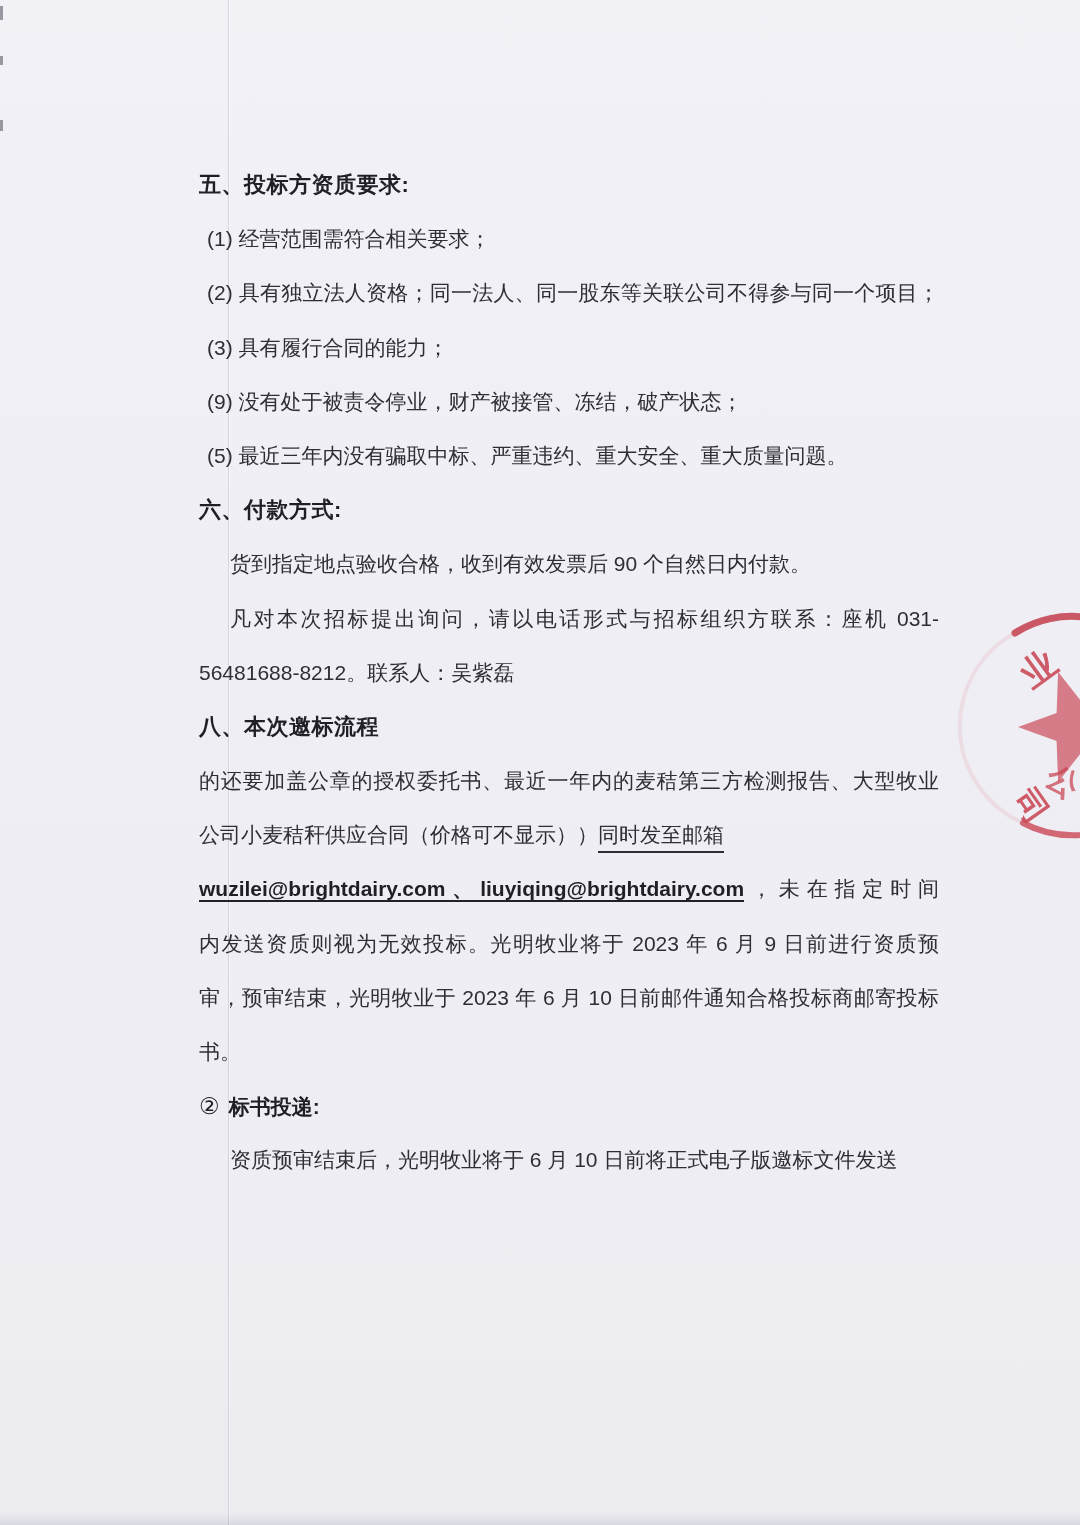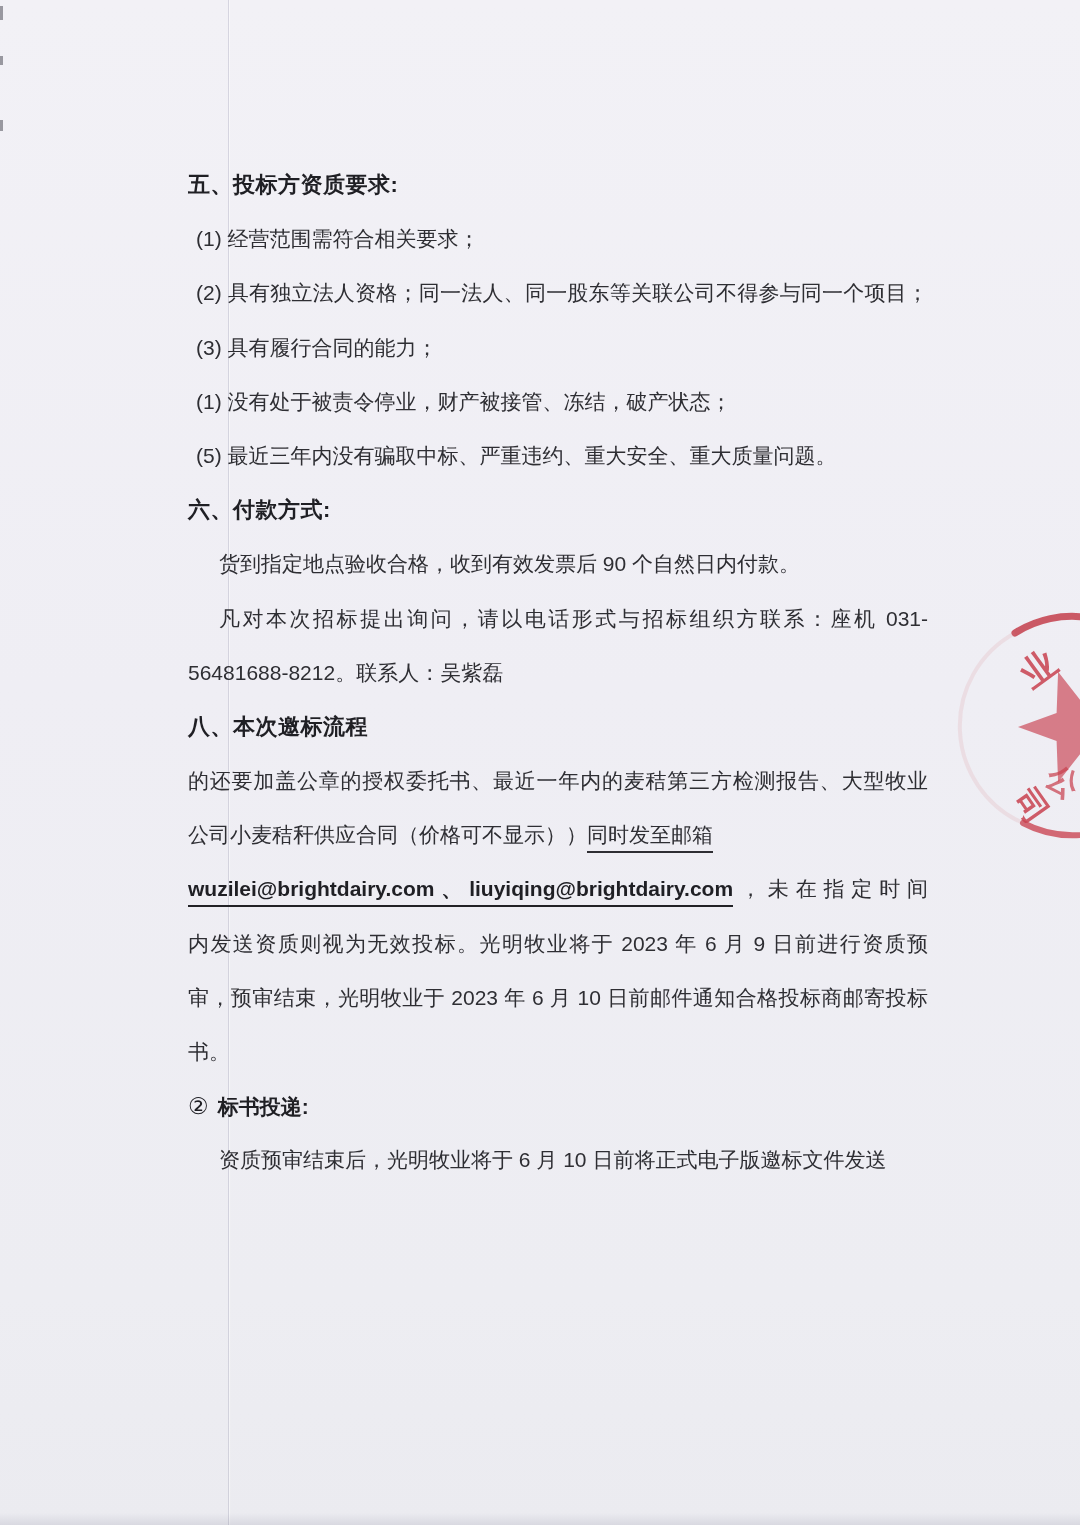--- a/index.html
+++ b/index.html
@@ -22,35 +22,35 @@
   .bottom-shade{
     position:absolute;left:0;bottom:0;width:100%;height:12px;
     background:linear-gradient(180deg,rgba(120,120,145,0) 0%,rgba(120,120,145,.16) 100%);
   }
   .edge-smudge{position:absolute;left:0;width:3px;background:rgba(45,45,55,.45);}
   .smudge-a{top:6px;height:14px;}
   .smudge-b{top:56px;height:9px;}
   .smudge-c{top:120px;height:11px;}
 
   .content{
-    position:absolute;left:188px;top:158px;width:740px;
+    position:absolute;left:199px;top:158px;width:740px;
     color:#2e2e33;font-size:21px;
   }
   .line{
     height:54.2px;line-height:54.2px;
     white-space:nowrap;
   }
   .line.item{padding-left:8px;}
   .line.indent{padding-left:31px;}
   .line.fill{text-align:justify;text-align-last:justify;}
   .line.section{font-weight:bold;font-size:22px;color:#1f1f24;letter-spacing:.5px;}
   .line.circled .marker{display:inline-block;margin-right:9px;font-size:23px;color:#1f1f24;}
   .seg-bold{font-weight:bold;color:#1f1f24;}
   .seg-underline{border-bottom:2px solid #2e2e33;padding-bottom:5px;}
-  .seg-bold-underline{font-weight:bold;color:#1f1f24;border-bottom:2.5px solid #222226;padding-bottom:5px;}
+  .seg-bold-underline{font-weight:bold;color:#1f1f24;border-bottom:2.5px solid #222226;}
 
   .stamp{
     position:absolute;left:940px;top:585px;width:140px;height:290px;
     pointer-events:none;
   }
 </style>
 </head>
 <body>
 
 <div class="page">
@@ -58,21 +58,21 @@
   <div class="fold-line"></div>
   <div class="edge-smudge smudge-a"></div>
   <div class="edge-smudge smudge-b"></div>
   <div class="edge-smudge smudge-c"></div>
 
   <div class="content" id="doc-content">
       <div class="line section"><span class="marker">五、</span><span class="seg-bold">投标方资质要求:</span></div>
       <div class="line item"><span class="seg-normal">(1) 经营范围需符合相关要求；</span></div>
       <div class="line item fill"><span class="seg-normal">(2) 具有独立法人资格；同一法人、同一股东等关联公司不得参与同一个项目；</span></div>
       <div class="line item"><span class="seg-normal">(3) 具有履行合同的能力；</span></div>
-      <div class="line item"><span class="seg-normal">(1) 没有处于被责令停业，财产被接管、冻结，破产状态；</span></div>
+      <div class="line item"><span class="seg-normal">(9) 没有处于被责令停业，财产被接管、冻结，破产状态；</span></div>
       <div class="line item"><span class="seg-normal">(5) 最近三年内没有骗取中标、严重违约、重大安全、重大质量问题。</span></div>
       <div class="line section"><span class="marker">六、</span><span class="seg-bold">付款方式:</span></div>
       <div class="line indent"><span class="seg-normal">货到指定地点验收合格，收到有效发票后 90 个自然日内付款。</span></div>
       <div class="line indent fill"><span class="seg-normal">凡对本次招标提出询问，请以电话形式与招标组织方联系：座机 031-</span></div>
       <div class="line para"><span class="seg-normal">56481688-8212。联系人：吴紫磊</span></div>
       <div class="line section"><span class="marker">八、</span><span class="seg-bold">本次邀标流程</span></div>
       <div class="line para fill"><span class="seg-normal">的还要加盖公章的授权委托书、最近一年内的麦秸第三方检测报告、大型牧业</span></div>
       <div class="line para"><span class="seg-normal">公司小麦秸秆供应合同（价格可不显示））</span><span class="seg-underline">同时发至邮箱</span></div>
       <div class="line para fill"><span class="seg-bold-underline">wuzilei@brightdairy.com、liuyiqing@brightdairy.com</span><span class="seg-normal">，未在指定时间</span></div>
       <div class="line para fill"><span class="seg-normal">内发送资质则视为无效投标。光明牧业将于 2023 年 6 月 9 日前进行资质预</span></div>

